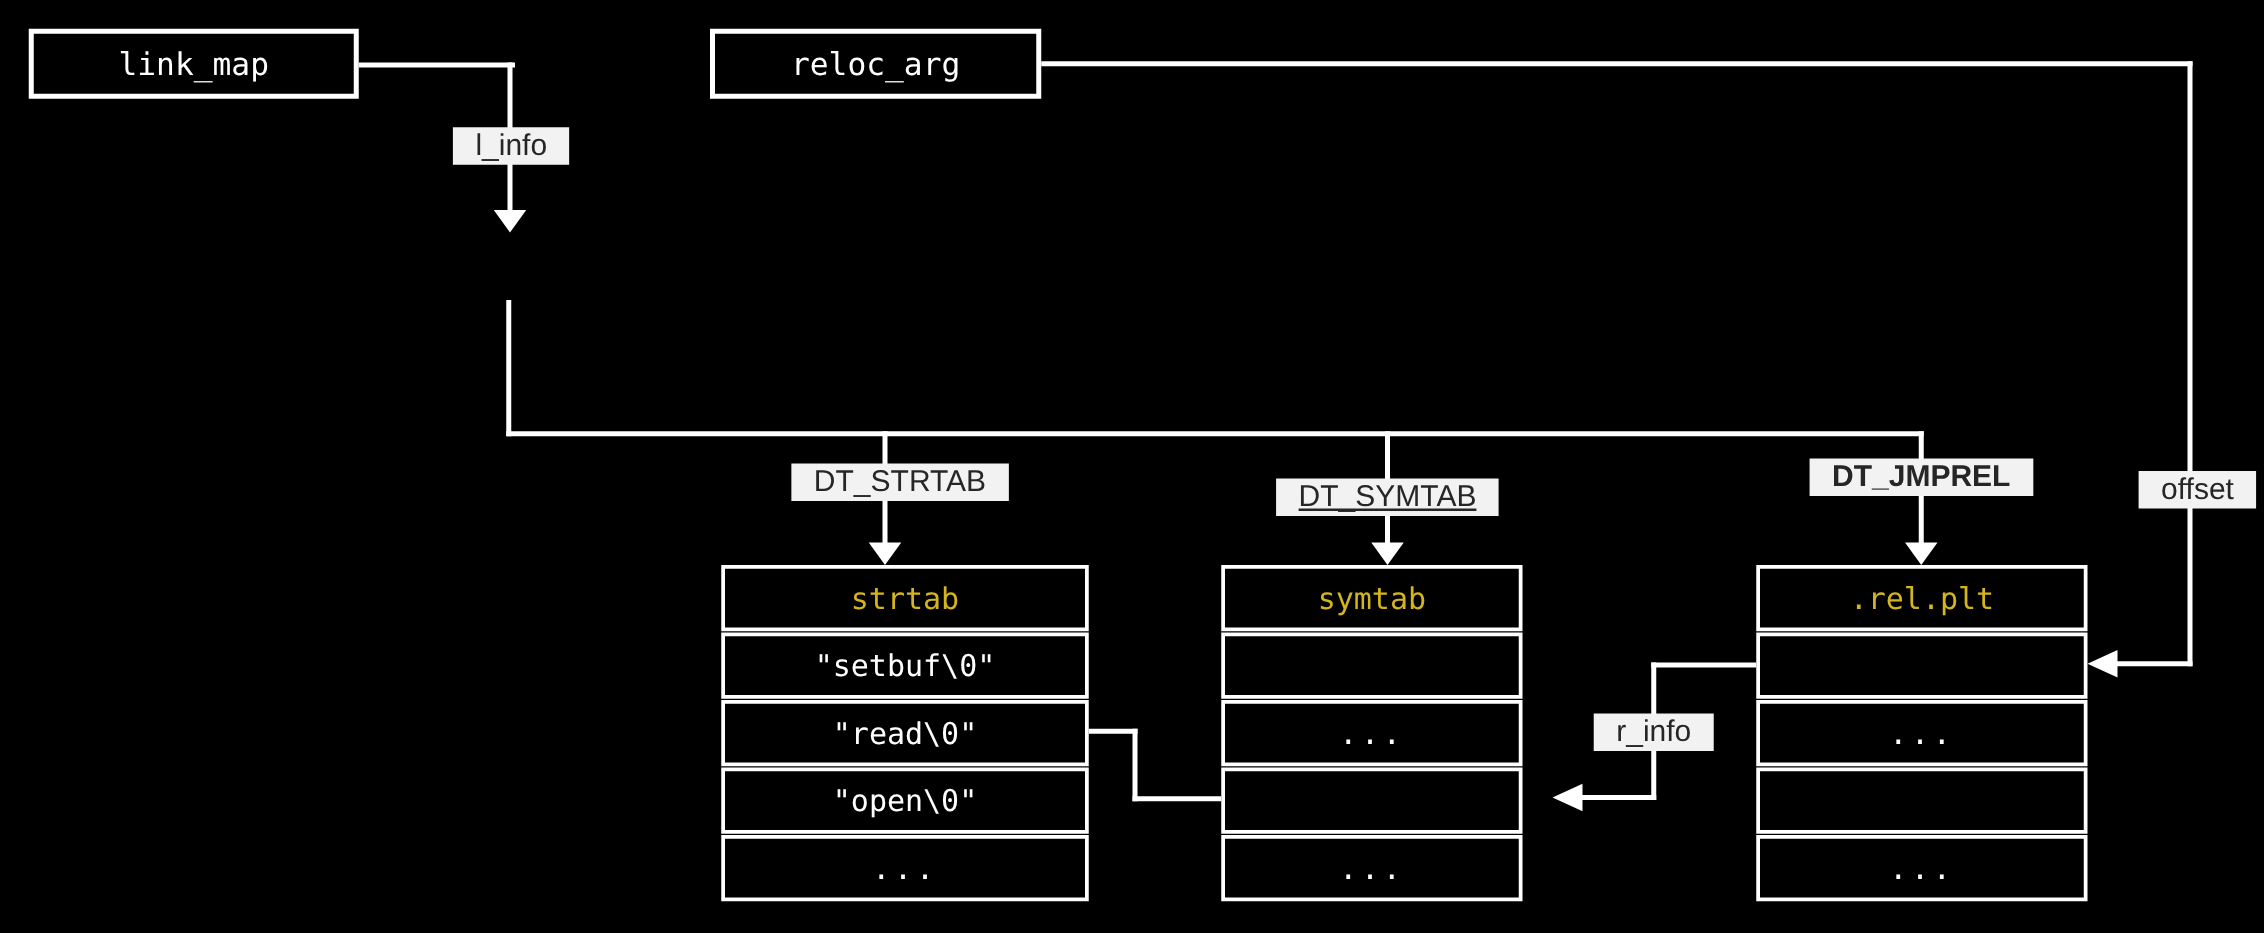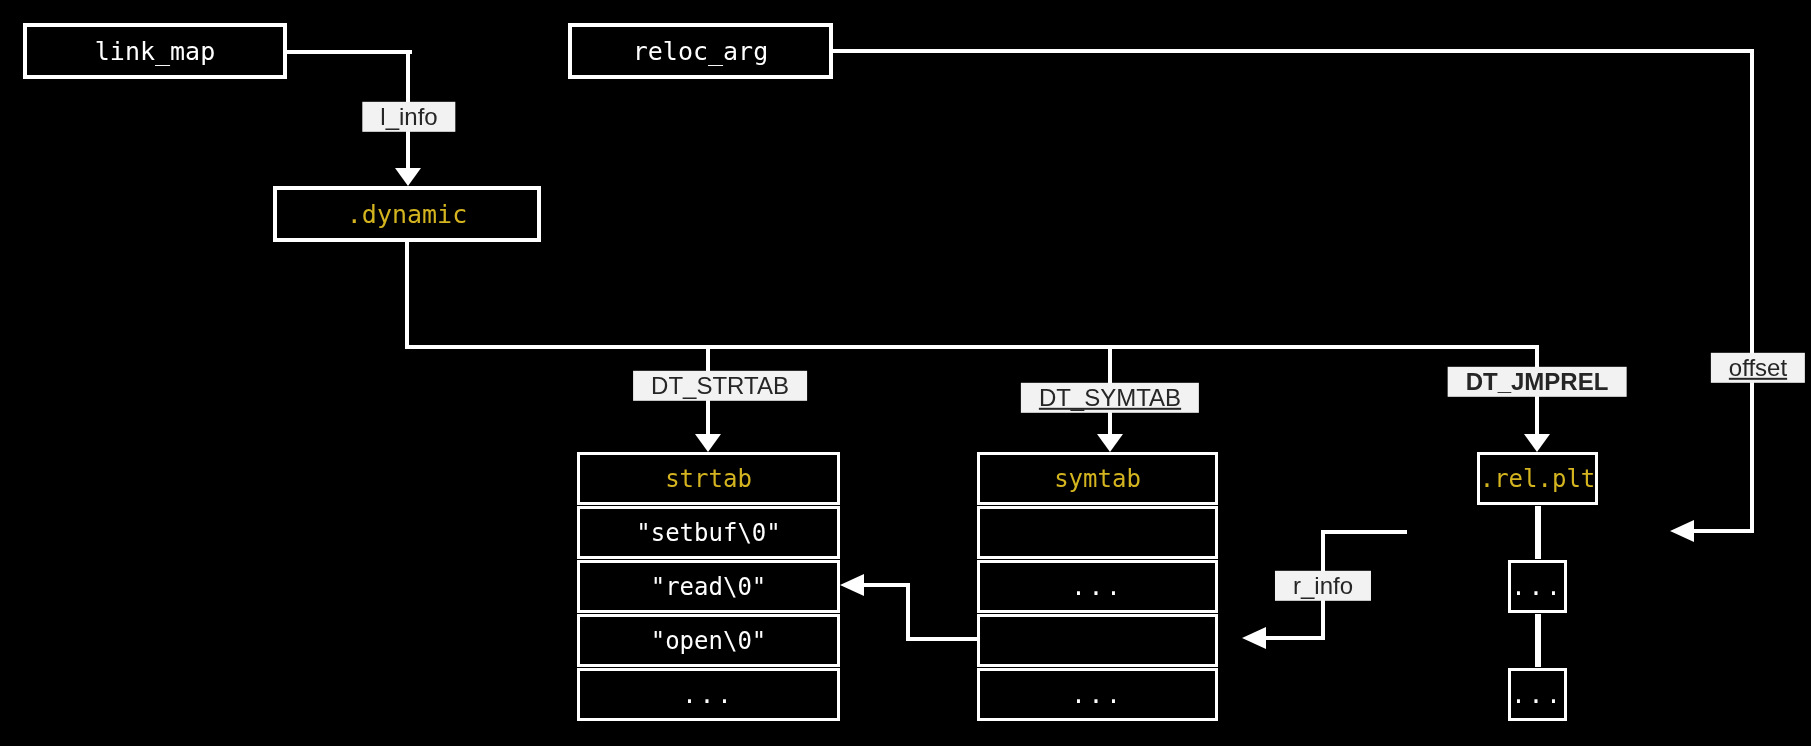--- a/index.html
+++ b/index.html
@@ -97,23 +97,20 @@
 <div class="canvas">
 
   <div class="node" style="left:568px; top:23px; width:265px; height:56px;">
     <span>reloc_arg</span>
   </div>
 
   <div class="node" style="left:23px; top:23px; width:264px; height:56px;">
     <span>link_map</span>
   </div>
 
-  <div class="node" style="left:273px; top:186px; width:268px; height:56px;">
-    <span class="accent">.dynamic</span>
-  </div>
 
   <div class="hline" style="left:285px; top:50px; width:127px;"></div>
   <div class="vline" style="left:406px; top:50px; height:120px;"></div>
   <div class="arrow-down" style="left:395px; top:168px;"></div>
   <div class="edge-label" style="left:409px; top:117px;">l_info</div>
 
   <div class="vline" style="left:405px; top:240px; height:109px;"></div>
   <div class="hline" style="left:405px; top:345px; width:1134px;"></div>
 
   <div class="vline" style="left:706px; top:345px; height:91px;"></div>
@@ -125,50 +122,50 @@
   <div class="edge-label" style="left:1110px; top:398px;text-decoration:underline;">DT_SYMTAB</div>
 
   <div class="vline" style="left:1535px; top:345px; height:91px;"></div>
   <div class="arrow-down" style="left:1524px; top:434px;"></div>
   <div class="edge-label" style="left:1537px; top:382px;font-weight:bold;">DT_JMPREL</div>
 
   <div class="hline" style="left:831px; top:49px; width:923px;"></div>
   <div class="vline" style="left:1750px; top:49px; height:484px;"></div>
   <div class="hline" style="left:1692px; top:529px; width:62px;"></div>
   <div class="arrow-left" style="left:1670px; top:520px;"></div>
-  <div class="edge-label" style="left:1758px; top:368px;text-decoration:underline;">offset</div>
+  <div class="edge-label" style="left:1758px; top:392px;">offset</div>
 
   <div class="hline" style="left:906px; top:637px; width:73px;"></div>
   <div class="vline" style="left:906px; top:583px; height:58px;"></div>
   <div class="hline" style="left:862px; top:583px; width:48px;"></div>
   <div class="arrow-left" style="left:840px; top:574px;"></div>
 
   <div class="hline" style="left:1321px; top:530px; width:86px;"></div>
   <div class="vline" style="left:1321px; top:530px; height:110px;"></div>
   <div class="hline" style="left:1264px; top:636px; width:61px;"></div>
   <div class="arrow-left" style="left:1242px; top:627px;"></div>
   <div class="edge-label" style="left:1323px; top:586px;">r_info</div>
 
-  <div class="struct" style="left:577px; top:452px; width:263px;">
+  <div class="struct" style="left:577px; top:452px; width:294px;">
     <div class="row header">strtab</div>
     <div class="row">"setbuf\0"</div>
     <div class="row">"read\0"</div>
     <div class="row">"open\0"</div>
     <div class="row dots">...</div>
   </div>
 
   <div class="struct" style="left:977px; top:452px; width:241px;">
     <div class="row header">symtab</div>
     <div class="row"></div>
     <div class="row dots">...</div>
     <div class="row"></div>
     <div class="row dots">...</div>
   </div>
 
-  <div class="struct" style="left:1405px; top:452px; width:265px;align-items:center;">
+  <div class="struct" style="left:1405px; top:452px; width:265px;">
     <div class="row header">.rel.plt</div>
     <div class="row"></div>
     <div class="row dots">...</div>
     <div class="row"></div>
     <div class="row dots">...</div>
   </div>
 
 </div>
 
 </body></html>

